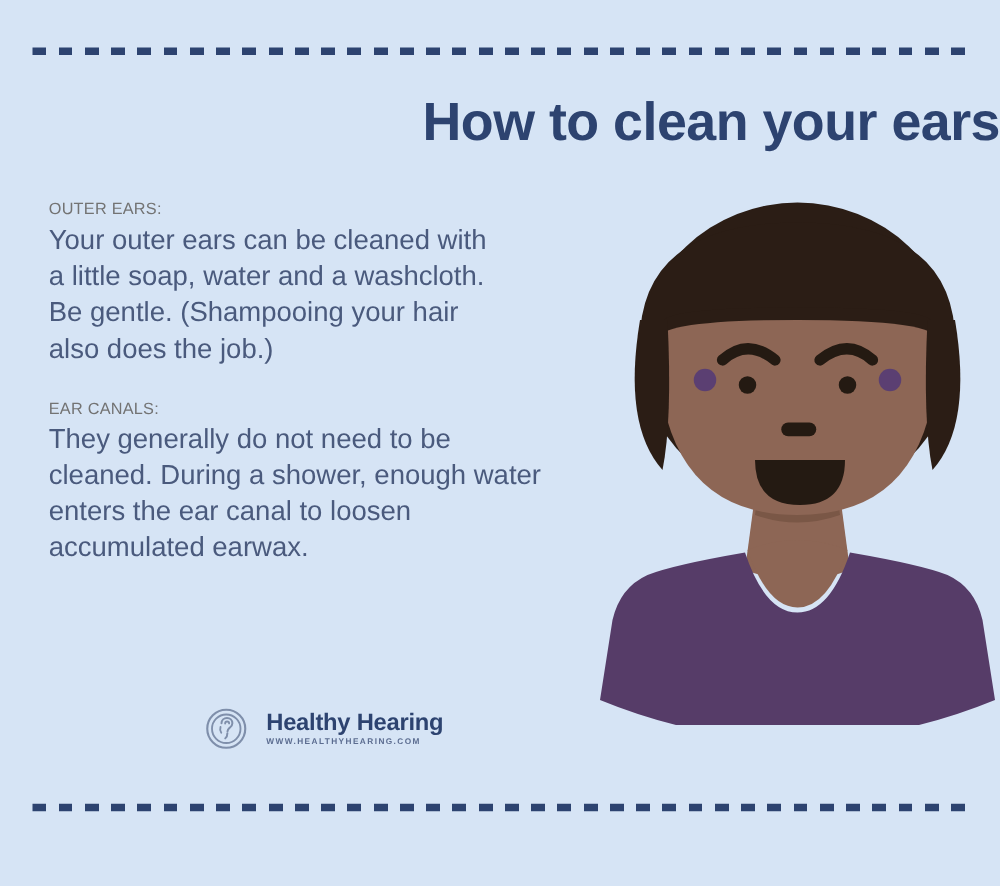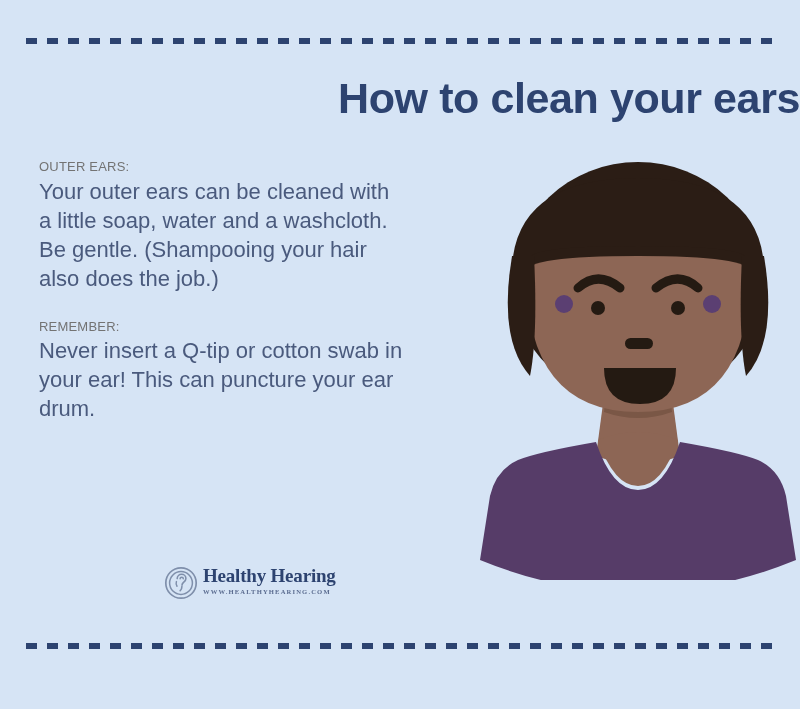--- a/index.html
+++ b/index.html
@@ -76,23 +76,22 @@
     line-height: 1.32;
     white-space: pre-line;
   }
 
   
   .logo {
     position: absolute;
     left: 164px;
     top: 566px;
     display: flex;
-    align-items: flex-start;
-    gap: 5px;
-    font-family: Liberation Serif, serif;
+    align-items: center;
+    gap: 15px;
   }
   .logo-mark { display: block; }
   .logo-text-wrap { display: flex; flex-direction: column; }
   .logo-name {
     font-size: 19px;
     font-weight: bold;
     color: #2d4370;
     letter-spacing: -0.2px;
     line-height: 1.05;
   }
@@ -125,27 +124,28 @@
   <div class="text-col">
 
     <div class="section">
       <div class="section-heading">OUTER EARS:</div>
       <div class="section-body">Your outer ears can be cleaned with
 a little soap, water and a washcloth.
 Be gentle. (Shampooing your hair
 also does the job.)</div>
     </div>
 
-
     <div class="section">
-      <div class="section-heading">REMEMBER:</div>
-      <div class="section-body">Never insert a Q-tip or cotton swab in
-your ear! This can puncture your ear
-drum.</div>
+      <div class="section-heading">EAR CANALS:</div>
+      <div class="section-body">They generally do not need to be
+cleaned. During a shower, enough water
+enters the ear canal to loosen
+accumulated earwax.</div>
     </div>
+
 
   </div>
 
   <div class="logo">
     <svg class="logo-mark" width="34" height="34" viewBox="0 0 34 34">
       <circle cx="17" cy="17" r="15.2" fill="none" stroke="#7f8fab" stroke-width="1.7"></circle>
       <circle cx="17" cy="17" r="11.4" fill="none" stroke="#7f8fab" stroke-width="1.5"></circle>
       <path d="M13.2 12.6c0-2.5 2.0-4.3 4.4-4.3 2.4 0 4.3 1.8 4.3 4.2 0 2.3-1.6 3.2-2.6 4.1-0.9 0.8-1.2 1.6-1.3 2.5" fill="none" stroke="#7f8fab" stroke-width="1.6" stroke-linecap="round"></path>
       <path d="M16.1 12.8c0-0.9 0.7-1.6 1.6-1.6 0.9 0 1.6 0.7 1.6 1.5" fill="none" stroke="#7f8fab" stroke-width="1.5" stroke-linecap="round"></path>
       <path d="M17.9 20.5c0 1.9-0.5 3.1-1.7 4.2" fill="none" stroke="#7f8fab" stroke-width="1.6" stroke-linecap="round"></path>

